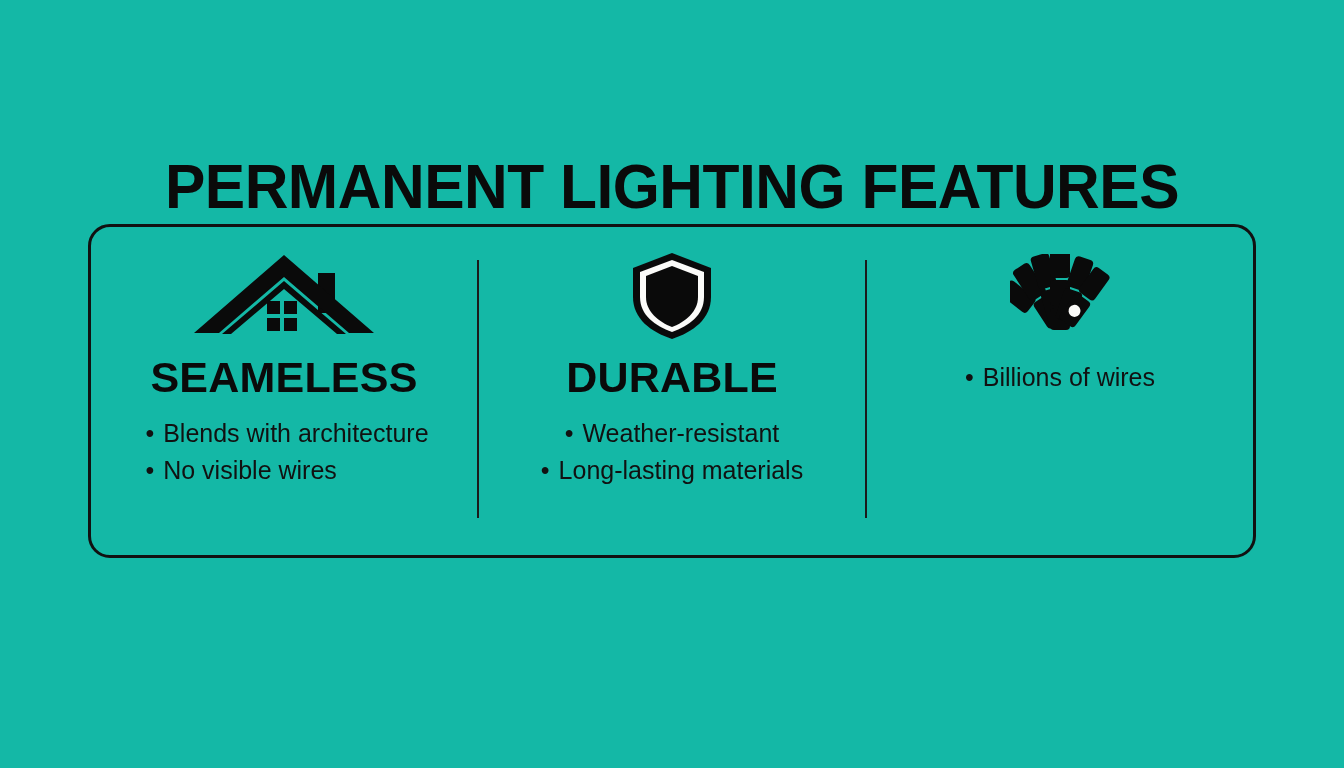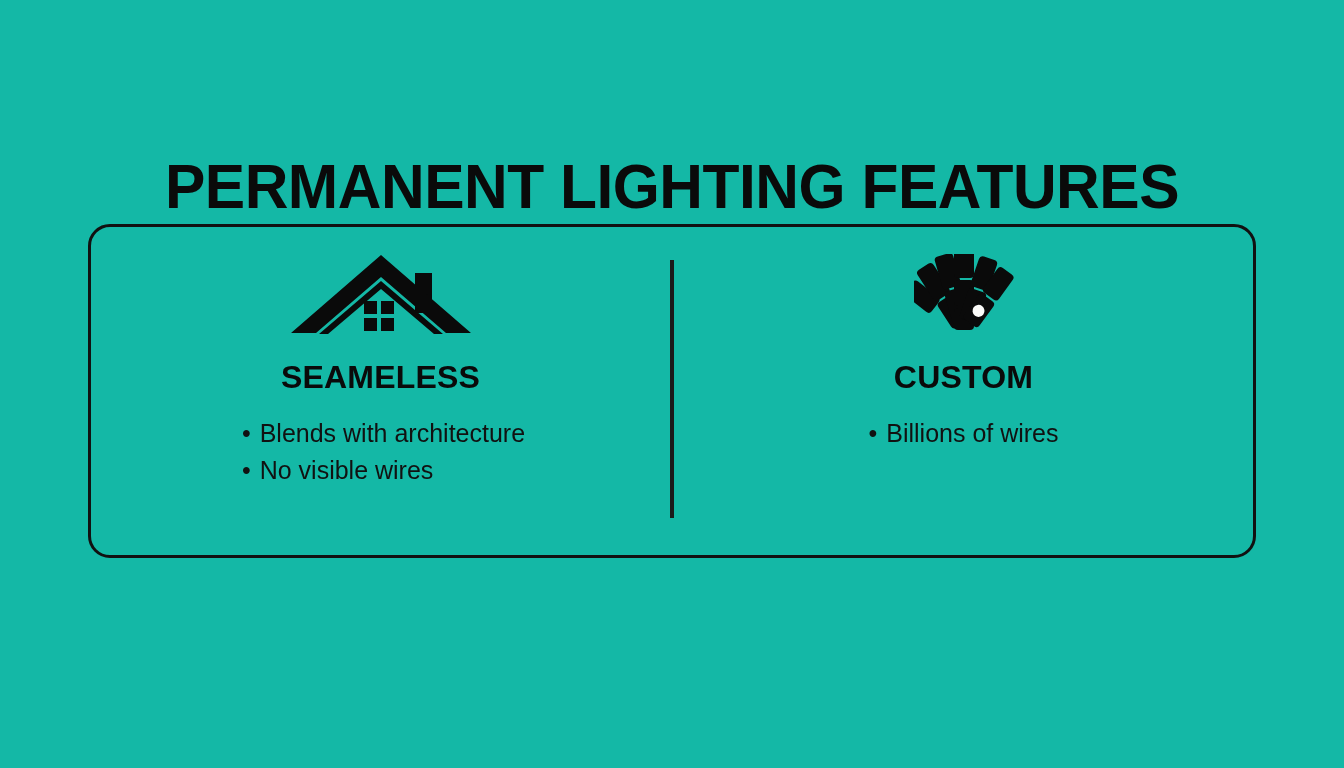--- a/index.html
+++ b/index.html
@@ -85,21 +85,21 @@
     align-items: center;
     justify-content: center;
   }
   .feature-icon svg {
     display: block;
   }
 
   
   .feature-heading {
     margin-top: 20px;
-    font-size: 32px;
+    font-size: 43px;
     line-height: 36px;
     font-weight: 700;
     letter-spacing: 0.2px;
     text-align: center;
     color: #0a0a0a;
     white-space: nowrap;
   }
 
   
   .feature-bullets {
@@ -150,20 +150,34 @@
         </div>
         <div class="feature-heading">SEAMELESS</div>
         <ul class="feature-bullets">
           <li><span class="bullet-dot">•</span><span>Blends with architecture</span></li>
           <li><span class="bullet-dot">•</span><span>No visible wires</span></li>
         </ul>
       </div>
 
       <div class="col-divider"></div>
 
+      <div class="feature-col align-center">
+        <div class="feature-icon">
+          <svg width="78" height="86" viewBox="0 0 78 86" aria-hidden="true">
+            <path d="M39 0 L78 15 L78 44 C78 66 60 79 39 86 C18 79 0 66 0 44 L0 15 Z" fill="#0a0a0a"></path>
+            <path d="M39 7 L71 19 L71 44 C71 62 56 73 39 79 C22 73 7 62 7 44 L7 19 Z" fill="#fbfbf9"></path>
+            <path d="M39 13 L65 23 L65 44 C65 59 52 69 39 74 C26 69 13 59 13 44 L13 23 Z" fill="#0a0a0a"></path>
+          </svg>
+        </div>
+        <div class="feature-heading">DURABLE</div>
+        <ul class="feature-bullets">
+          <li><span class="bullet-dot">•</span><span>Weather-resistant</span></li>
+          <li><span class="bullet-dot">•</span><span>Long-lasting materials</span></li>
+        </ul>
+      </div>
 
       <div class="col-divider"></div>
 
       <div class="feature-col align-center">
         <div class="feature-icon">
           <svg width="100" height="84" viewBox="0 0 100 84" aria-hidden="true">
             <g fill="#0a0a0a">
 
               <g transform="rotate(-52 50 76)">
                 <rect x="41" y="6" width="19" height="33" rx="4"></rect>
@@ -191,21 +205,20 @@
               </g>
 
               <g transform="rotate(36 50 76)">
                 <rect x="41" y="3" width="19" height="31" rx="4"></rect>
                 <rect x="41" y="36" width="19" height="31" rx="4"></rect>
                 <circle cx="50.5" cy="52" r="6" fill="#fbfbf9"></circle>
               </g>
             </g>
           </svg>
         </div>
-        <div class="feature-heading">CUSTOM</div>
         <ul class="feature-bullets">
           <li><span class="bullet-dot">•</span><span>Billions of wires</span></li>
         </ul>
       </div>
 
     </div>
   </div>
 </div>
 
 </body></html>

